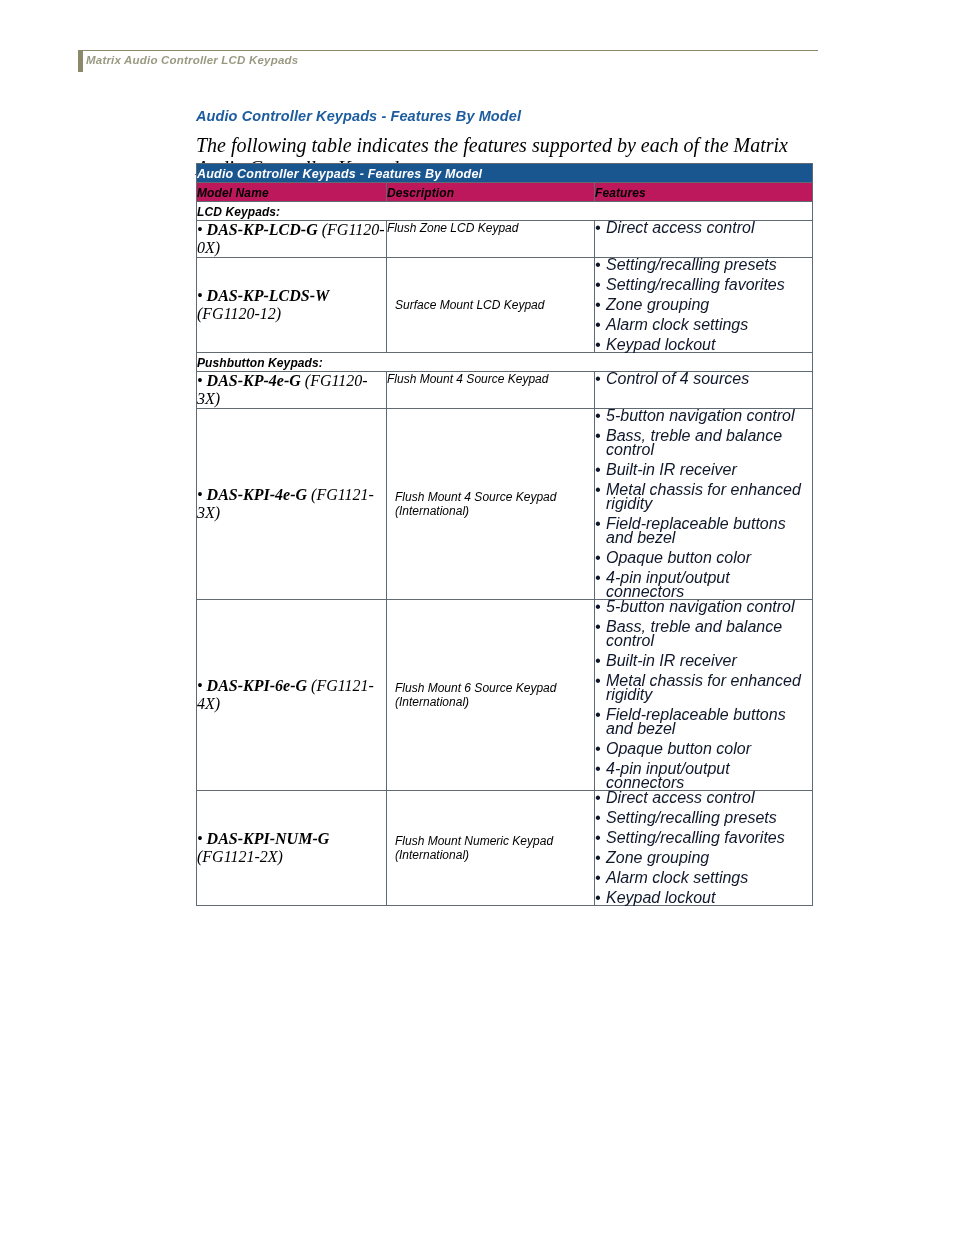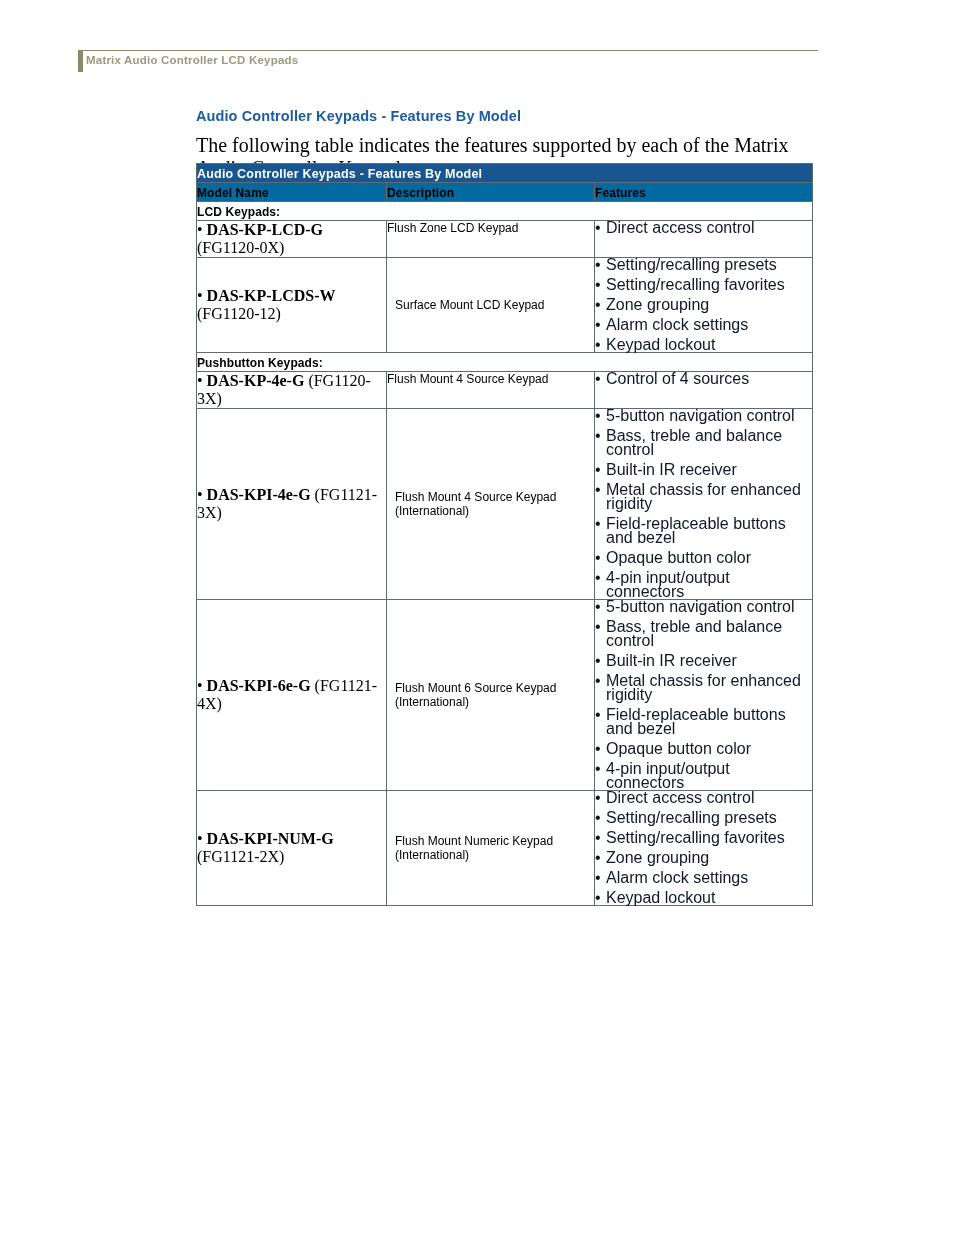--- a/index.html
+++ b/index.html
@@ -7,20 +7,21 @@
     padding: 0;
     background: #ffffff;
   }
   .page {
     position: relative;
     width: 954px;
     height: 1003px;
     background: #ffffff;
     font-family: "Liberation Sans", sans-serif;
     overflow: hidden;
+    font-style: italic;
   }
 
   
   .header-rule {
     position: absolute;
     left: 78px;
     top: 50px;
     width: 740px;
     height: 1px;
     background: #8a8a6a;
@@ -122,21 +123,21 @@
     border: 1px solid #19558f;
     padding: 4px 8px 5px 8px;
   }
   .cap-text {
     color: #ffffff;
     font-size: 12.5px;
     font-weight: bold;
     letter-spacing: 0.2px;
   }
   .hdr-row td {
-    background: #0369a1;
+    background: #be185d;
     padding: 5px 8px 6px 8px;
   }
   .hdr-text {
     font-size: 12px;
     font-weight: bold;
     color: #000000;
     letter-spacing: 0.1px;
   }
   .group-row td {
     padding: 5px 8px 6px 8px;

